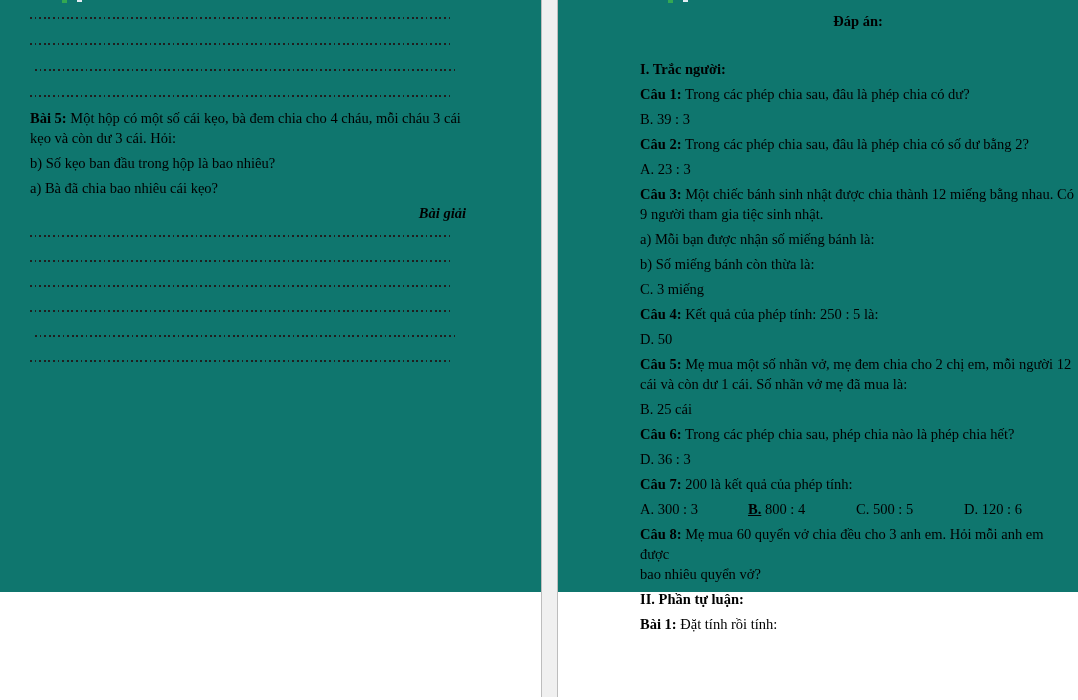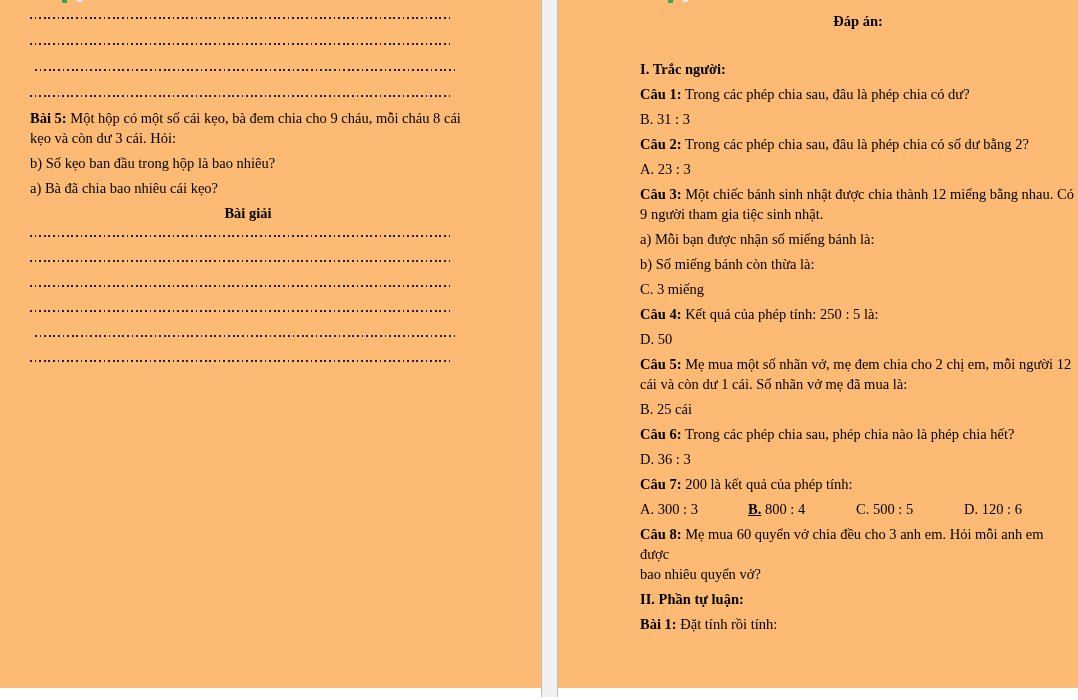--- a/index.html
+++ b/index.html
@@ -5,41 +5,41 @@
   html,body{margin:0;padding:0;}
   body{
     width:1078px;height:700px;overflow:hidden;background:#ffffff;
     font-family:"Liberation Serif","DejaVu Serif",serif;
     font-size:14.5px;color:#000;
     -webkit-font-smoothing:antialiased;
   }
   #canvas{position:relative;width:1078px;height:700px;background:#ffffff;}
 
   
-  .page{position:absolute;top:0;height:688px;background:#fdba74;}
+  .page{position:absolute;top:0;height:592px;background:#0f766e;}
   #page-left{left:0;width:541px;}
   #page-right{left:558px;width:520px;}
   #gutter{
     position:absolute;left:541px;top:0;width:17px;height:697px;
     background:#f0f0f0;border-left:1px solid #bdbdbd;border-right:1px solid #bdbdbd;
     box-sizing:border-box;
   }
 
   
   .green-mark{position:absolute;top:0;height:3px;width:5px;}
   .faint-mark{position:absolute;top:0;height:2px;width:5px;background:#e3ecf3;}
 
   
   .content{position:relative;}
   #content-left{margin-left:30px;width:436px;padding-top:17px;}
   #content-right{margin-left:82px;width:436px;padding-top:11px;}
 
   p{margin:0 0 5px 0;line-height:20px;}
   .bold{font-weight:bold;}
-  .center{text-align:center;}
+  .center{text-align:right;font-style:italic;}
   .title{font-weight:bold;text-align:center;margin-bottom:28px;}
   .wrap{white-space:pre-line;}
 
   
   .dotline{
     height:2px;width:421px;margin-bottom:24px;
     background:repeating-linear-gradient(90deg,#1f1f1f 0 1.8px,transparent 1.8px 4.6px);
   }
   .dotline.indent{margin-left:5px;}
   #answer-lines-bottom{padding-top:7px;}
@@ -59,21 +59,21 @@
 
   <div class="page" id="page-left">
     <div class="content" id="content-left">
       <div id="answer-lines-top">
           <div class="dotline"></div>
           <div class="dotline"></div>
           <div class="dotline indent"></div>
           <div class="dotline"></div>
         </div>
 
-      <p class="wrap-host" id="problem-bai5"><b>Bài 5:</b> <span class="wrap">Một hộp có một số cái kẹo, bà đem chia cho 9 cháu, mỗi cháu 8 cái
+      <p class="wrap-host" id="problem-bai5"><b>Bài 5:</b> <span class="wrap">Một hộp có một số cái kẹo, bà đem chia cho 4 cháu, mỗi cháu 3 cái
 kẹo và còn dư 3 cái. Hỏi:</span></p>
 
       <p>b) Số kẹo ban đầu trong hộp là bao nhiêu?</p>
       <p>a) Bà đã chia bao nhiêu cái kẹo?</p>
 
       <p class="bold center">Bài giải</p>
 
       <div id="answer-lines-bottom">
           <div class="dotline"></div>
           <div class="dotline"></div>
@@ -89,21 +89,21 @@
 
   <div id="gutter"></div>
 
   <div class="page" id="page-right">
     <div class="content" id="content-right">
       <p class="title">Đáp án:</p>
 
       <p class="bold">I. Trắc người:</p>
 
       <p><b>Câu 1:</b> <span class="wrap">Trong các phép chia sau, đâu là phép chia có dư?</span></p>
-      <p>B. 31 : 3</p>
+      <p>B. 39 : 3</p>
 
       <p><b>Câu 2:</b> <span class="wrap">Trong các phép chia sau, đâu là phép chia có số dư bằng 2?</span></p>
       <p>A. 23 : 3</p>
 
       <p><b>Câu 3:</b> <span class="wrap">Một chiếc bánh sinh nhật được chia thành 12 miếng bằng nhau. Có
 9 người tham gia tiệc sinh nhật.</span></p>
       <p>a) Mỗi bạn được nhận số miếng bánh là:</p>
       <p>b) Số miếng bánh còn thừa là:</p>
       <p>C. 3 miếng</p>
 

